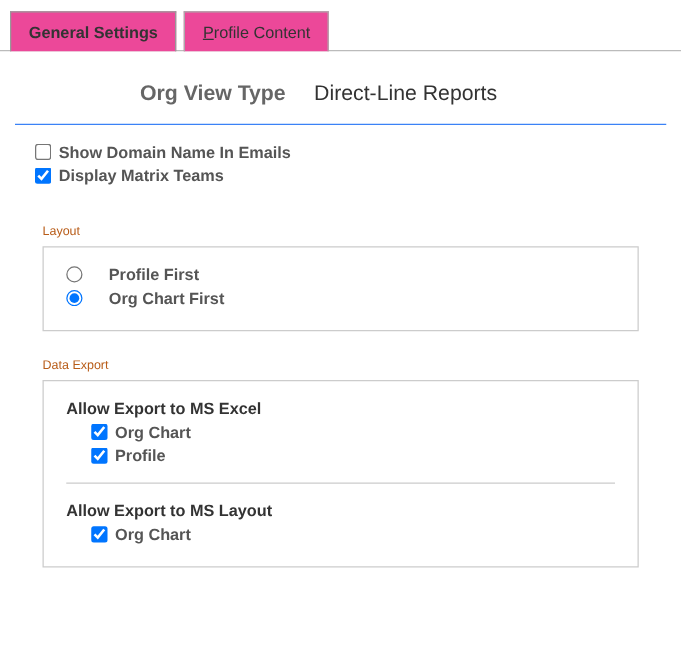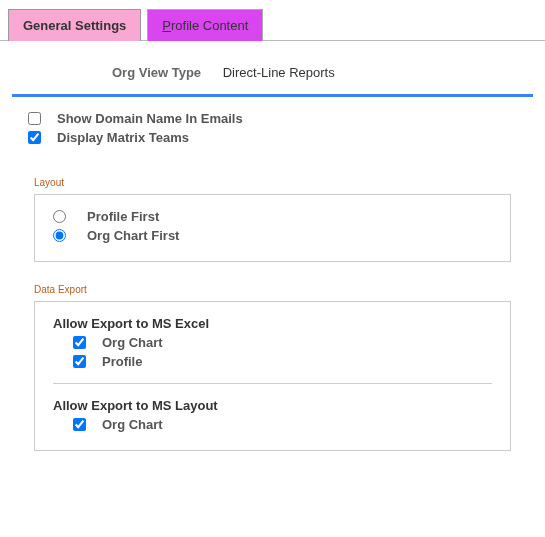--- a/index.html
+++ b/index.html
@@ -15,52 +15,52 @@
   .tabs {
     display: flex;
     gap: 6px;
     padding: 8px 8px 0 8px;
     border-bottom: 1px solid #bbb;
   }
   .tab {
     padding: 8px 14px;
     border: 1px solid #aaa;
     border-bottom: none;
-    background: #d946ef;
+    background: #ec4899;
     cursor: pointer;
     position: relative;
     top: 1px;
     color: #333;
   }
   .tab.active {
-    background: #f9a8d4;
+    background: #ec4899;
     font-weight: bold;
     border-color: #999;
   }
   .content {
     padding: 14px 12px 20px 12px;
   }
   .viewtype {
     padding: 10px 0 14px 100px;
-    border-bottom: 3px solid #3b82f6;
-    font-size: 13px;
+    border-bottom: 1px solid #3b82f6;
+    font-size: 17px;
   }
   .viewtype .lbl {
     color: #666;
     font-weight: bold;
     margin-right: 18px;
   }
   .check-group {
     padding: 14px 0 6px 16px;
   }
   .check-row {
     display: flex;
     align-items: center;
     margin-bottom: 4px;
-    gap: 16px;
+    gap: 6px;
   }
   .check-row label {
     font-weight: bold;
     color: #555;
   }
   .section-title {
     color: #b85c18;
     font-weight: normal;
     font-size: 10px;
     margin: 22px 0 6px 22px;

